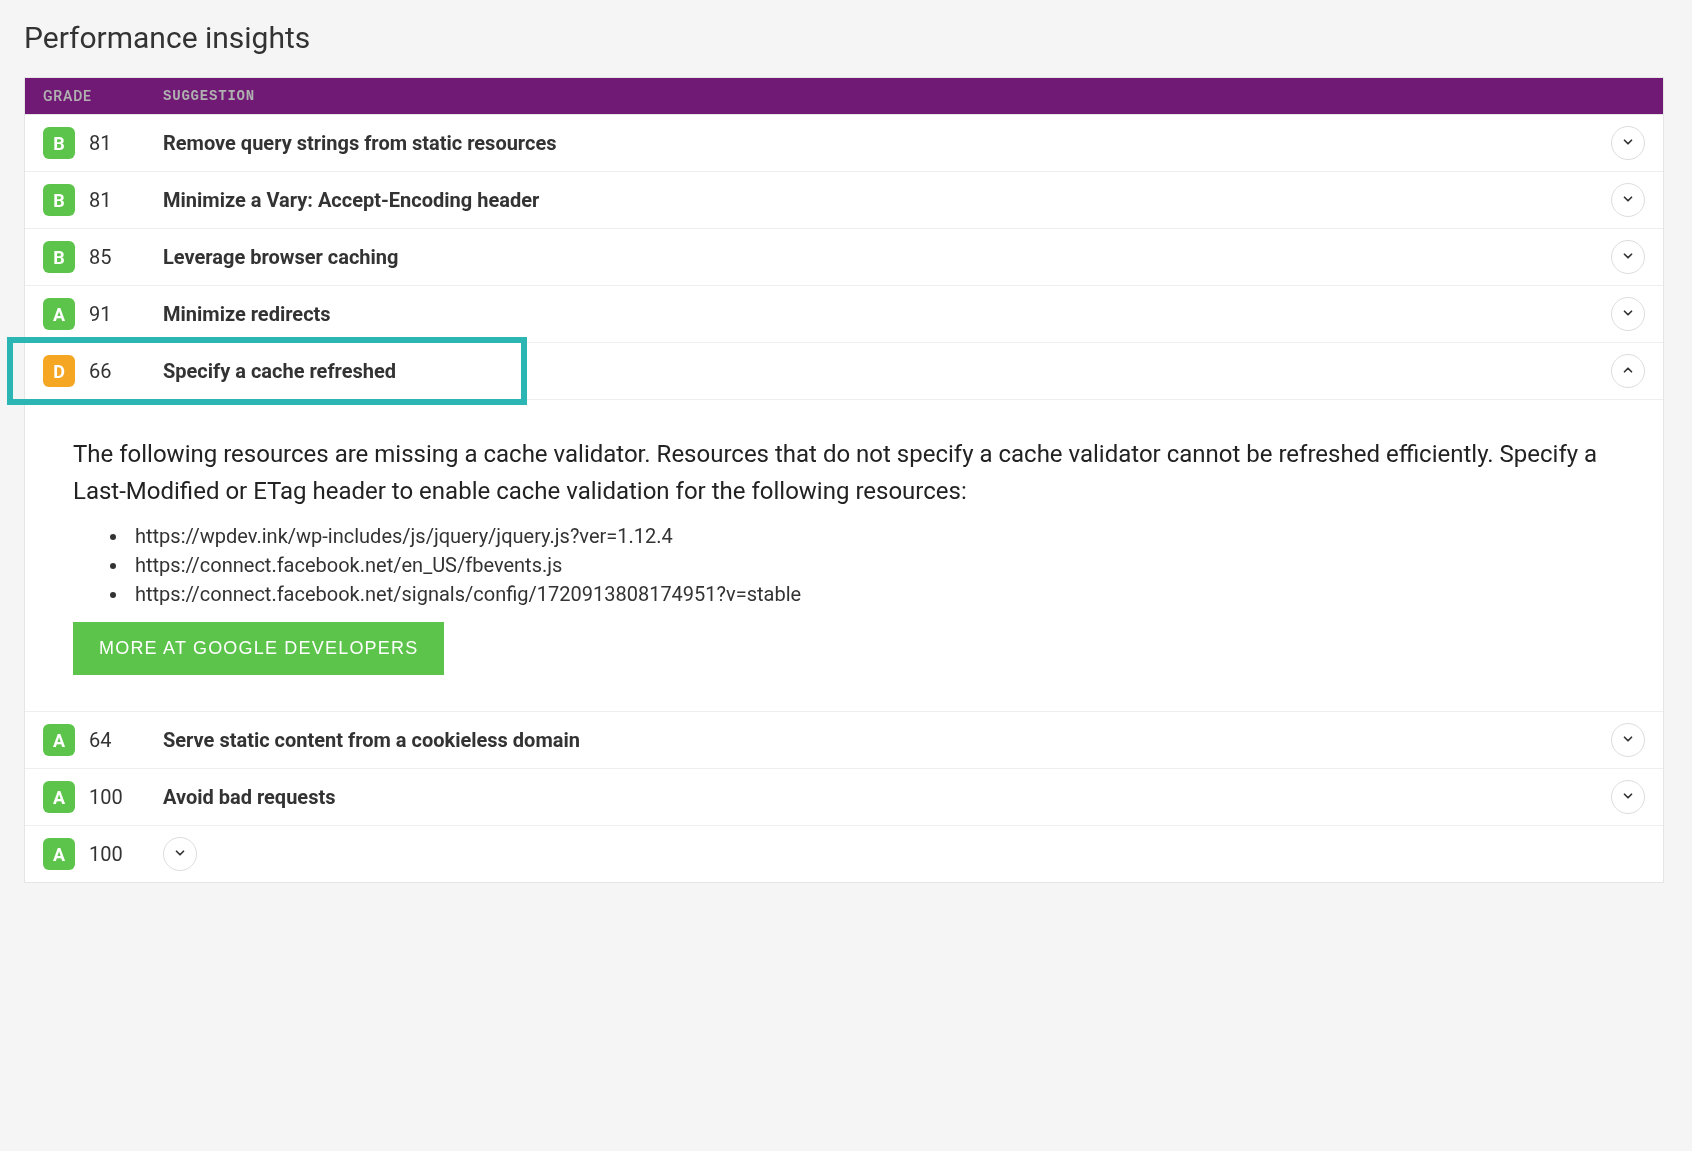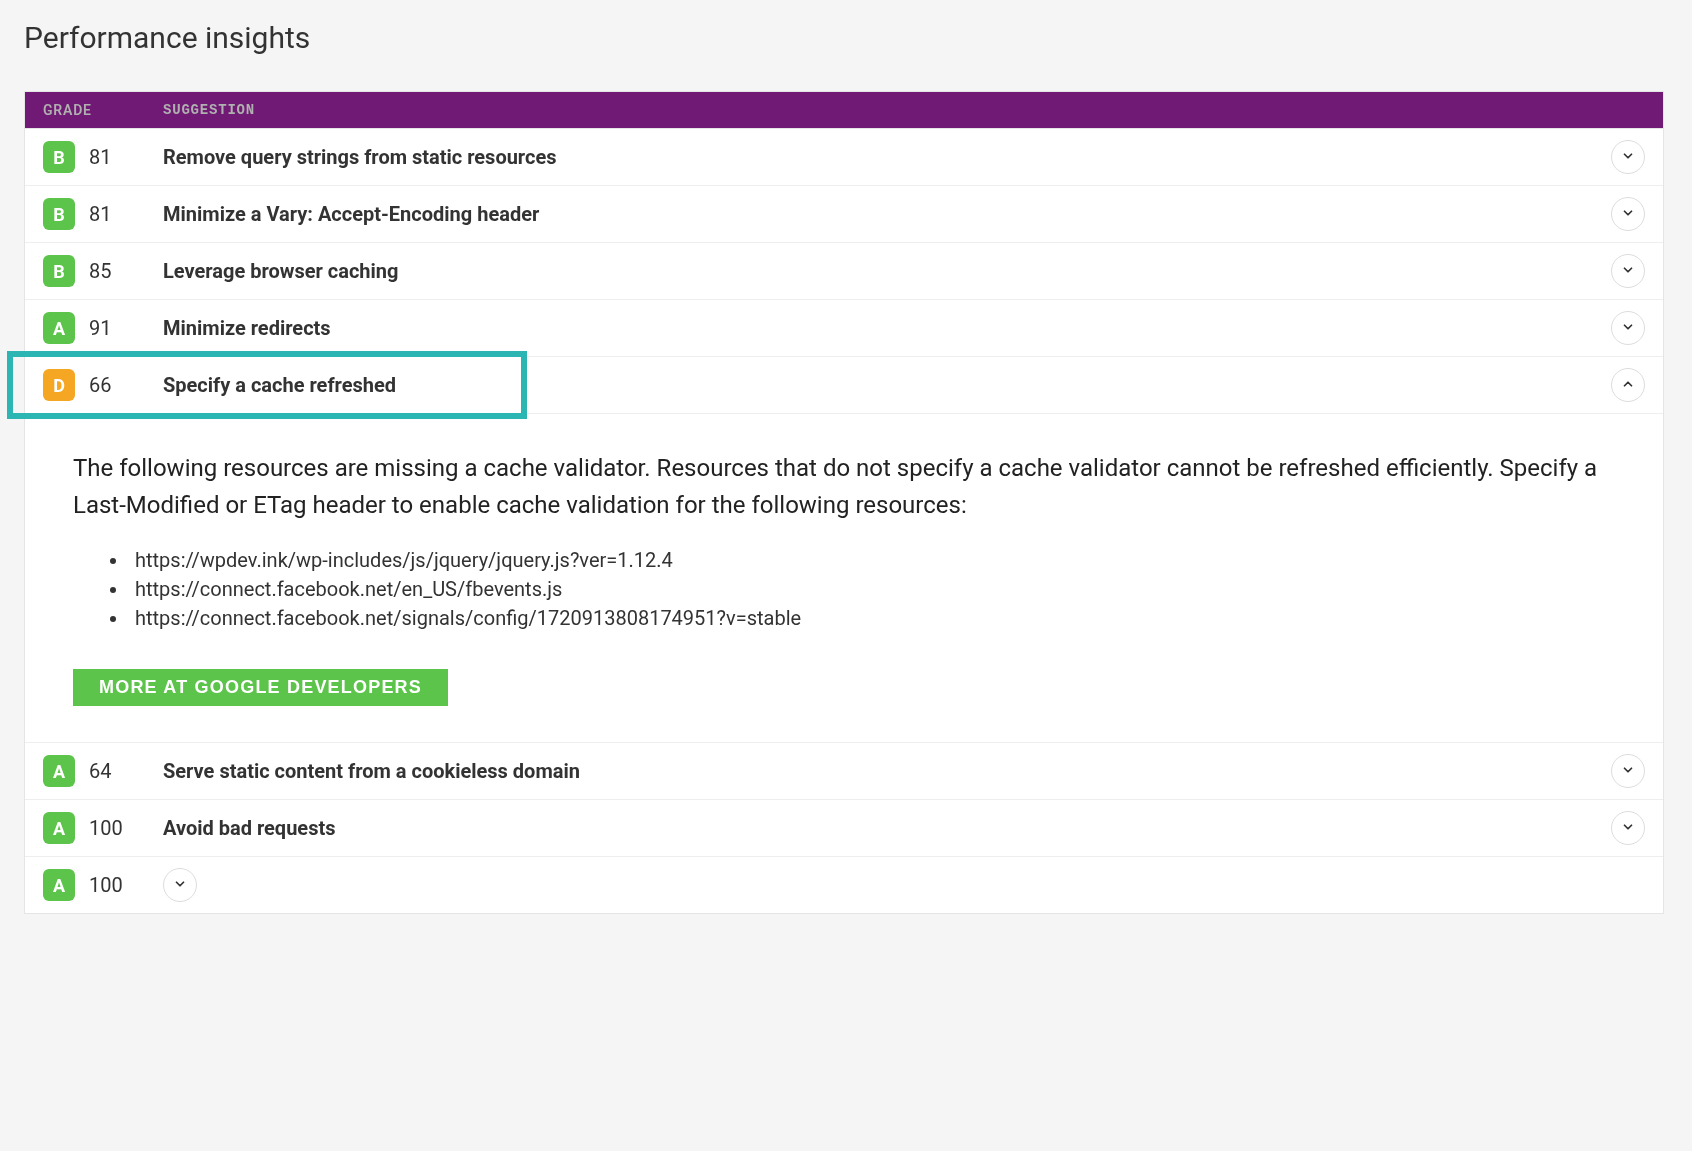--- a/index.html
+++ b/index.html
@@ -7,21 +7,21 @@
     font-family: -apple-system, BlinkMacSystemFont, "Segoe UI", Roboto, Arial, sans-serif;
     background: #f5f5f5;
     padding: 20px 24px;
     color: #333;
   }
   .container { max-width: 1640px; }
   .panel-title {
     font-size: 30px;
     font-weight: 400;
     color: #333;
-    margin-bottom: 36px;
+    margin-bottom: 22px;
   }
   .insights-panel {
     background: #fff;
     border: 1px solid #e5e5e5;
   }
   .header-row {
     display: flex;
     align-items: center;
     padding: 10px 18px;
     background: #701a75;
@@ -96,42 +96,42 @@
     pointer-events: none;
   }
   .expanded-panel {
     padding: 36px 48px 36px 48px;
     border-bottom: 1px solid #eee;
   }
   .expanded-desc {
     font-size: 24px;
     line-height: 1.55;
     color: #222;
-    margin-bottom: 22px;
+    margin-bottom: 12px;
     font-weight: 400;
   }
   .resource-list {
     list-style: disc;
     padding-left: 56px;
-    margin-bottom: 36px;
+    margin-bottom: 13px;
   }
   .resource-list li {
     font-size: 20px;
     color: #333;
     line-height: 1.45;
     padding-left: 6px;
   }
   .cta-btn {
     display: inline-block;
     background: #5cc44a;
     color: #fff;
     font-size: 18px;
-    font-weight: 700;
+    font-weight: 400;
     letter-spacing: 1.2px;
-    padding: 8px 26px;
+    padding: 16px 26px;
     border: none;
     cursor: pointer;
   }
 </style>
 </head>
 <body>
 
 <div class="container">
   <h1 class="panel-title">Performance insights</h1>
 

